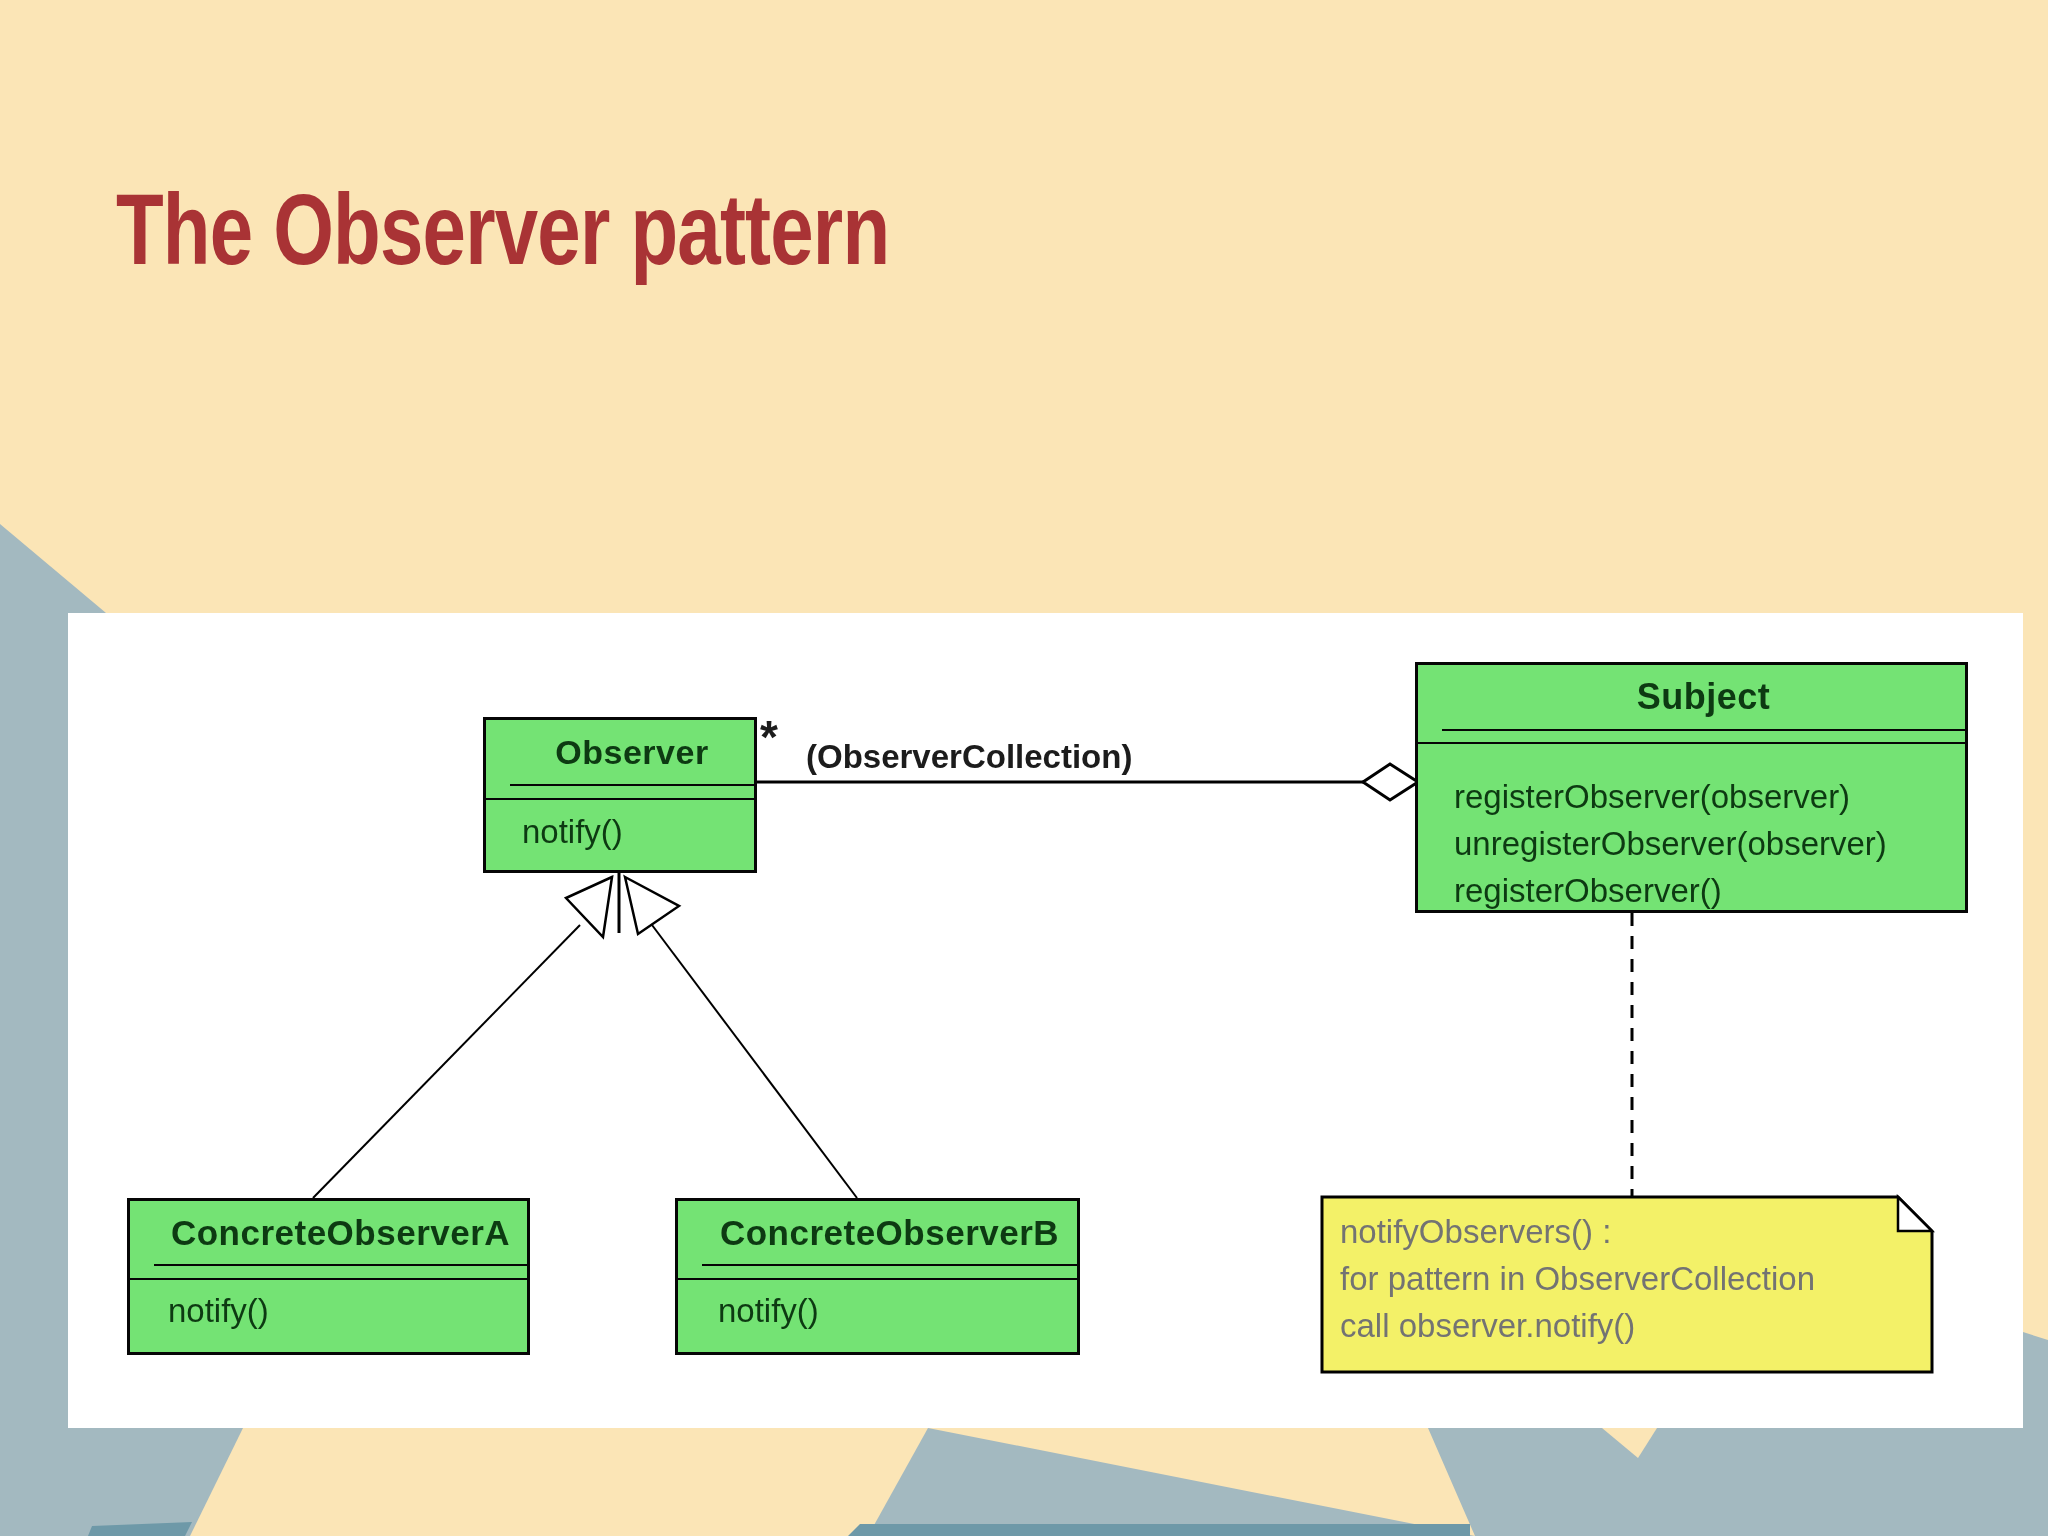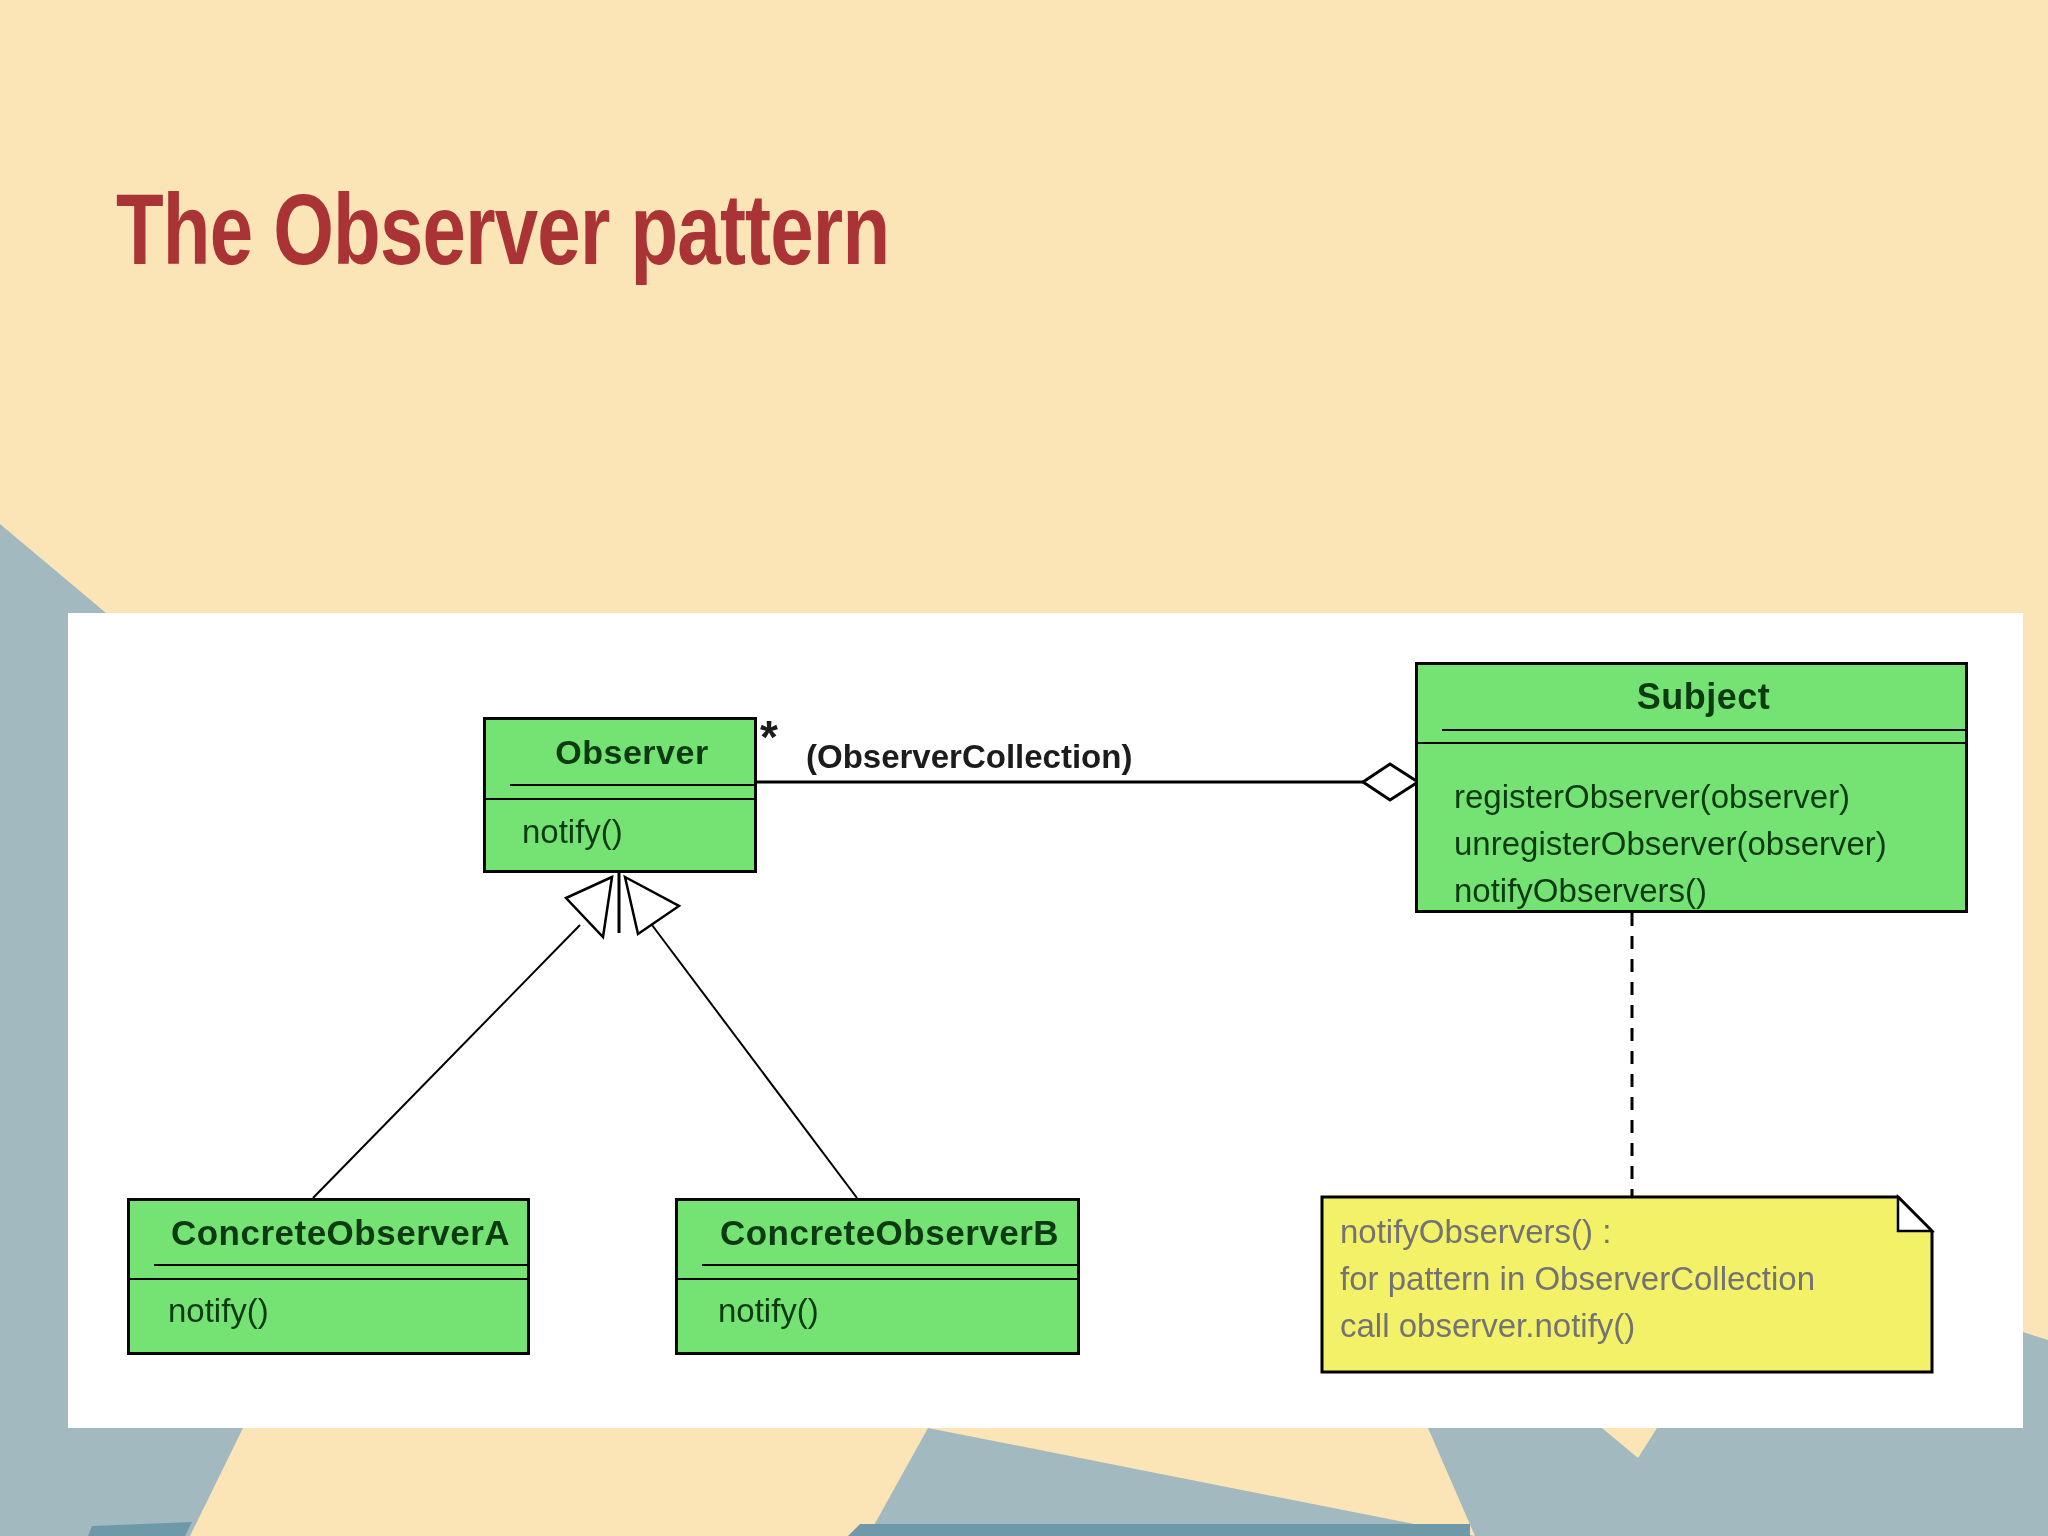--- a/index.html
+++ b/index.html
@@ -105,21 +105,21 @@
       <div>notify()</div>
     </div>
   </div>
 
   <div class="uml-class" id="class-subject" style="left:1415px;top:662px;width:553px;height:251px;">
     <div class="uml-title" style="height:66px;font-size:36px;">Subject</div>
     <div class="uml-spacer" style="height:13px;"></div>
     <div class="uml-methods" style="padding:12px 0 0 36px;margin-top:17px;">
       <div>registerObserver(observer)</div>
       <div>unregisterObserver(observer)</div>
-      <div>notifyObservers()</div>
+      <div>registerObserver()</div>
     </div>
   </div>
 
   <div class="uml-class" id="class-concrete-a" style="left:127px;top:1198px;width:403px;height:157px;">
     <div class="uml-title" style="height:65px;font-size:35px;">ConcreteObserverA</div>
     <div class="uml-spacer" style="height:14px;"></div>
     <div class="uml-methods" style="padding:12px 0 0 38px;">
       <div>notify()</div>
     </div>
   </div>

